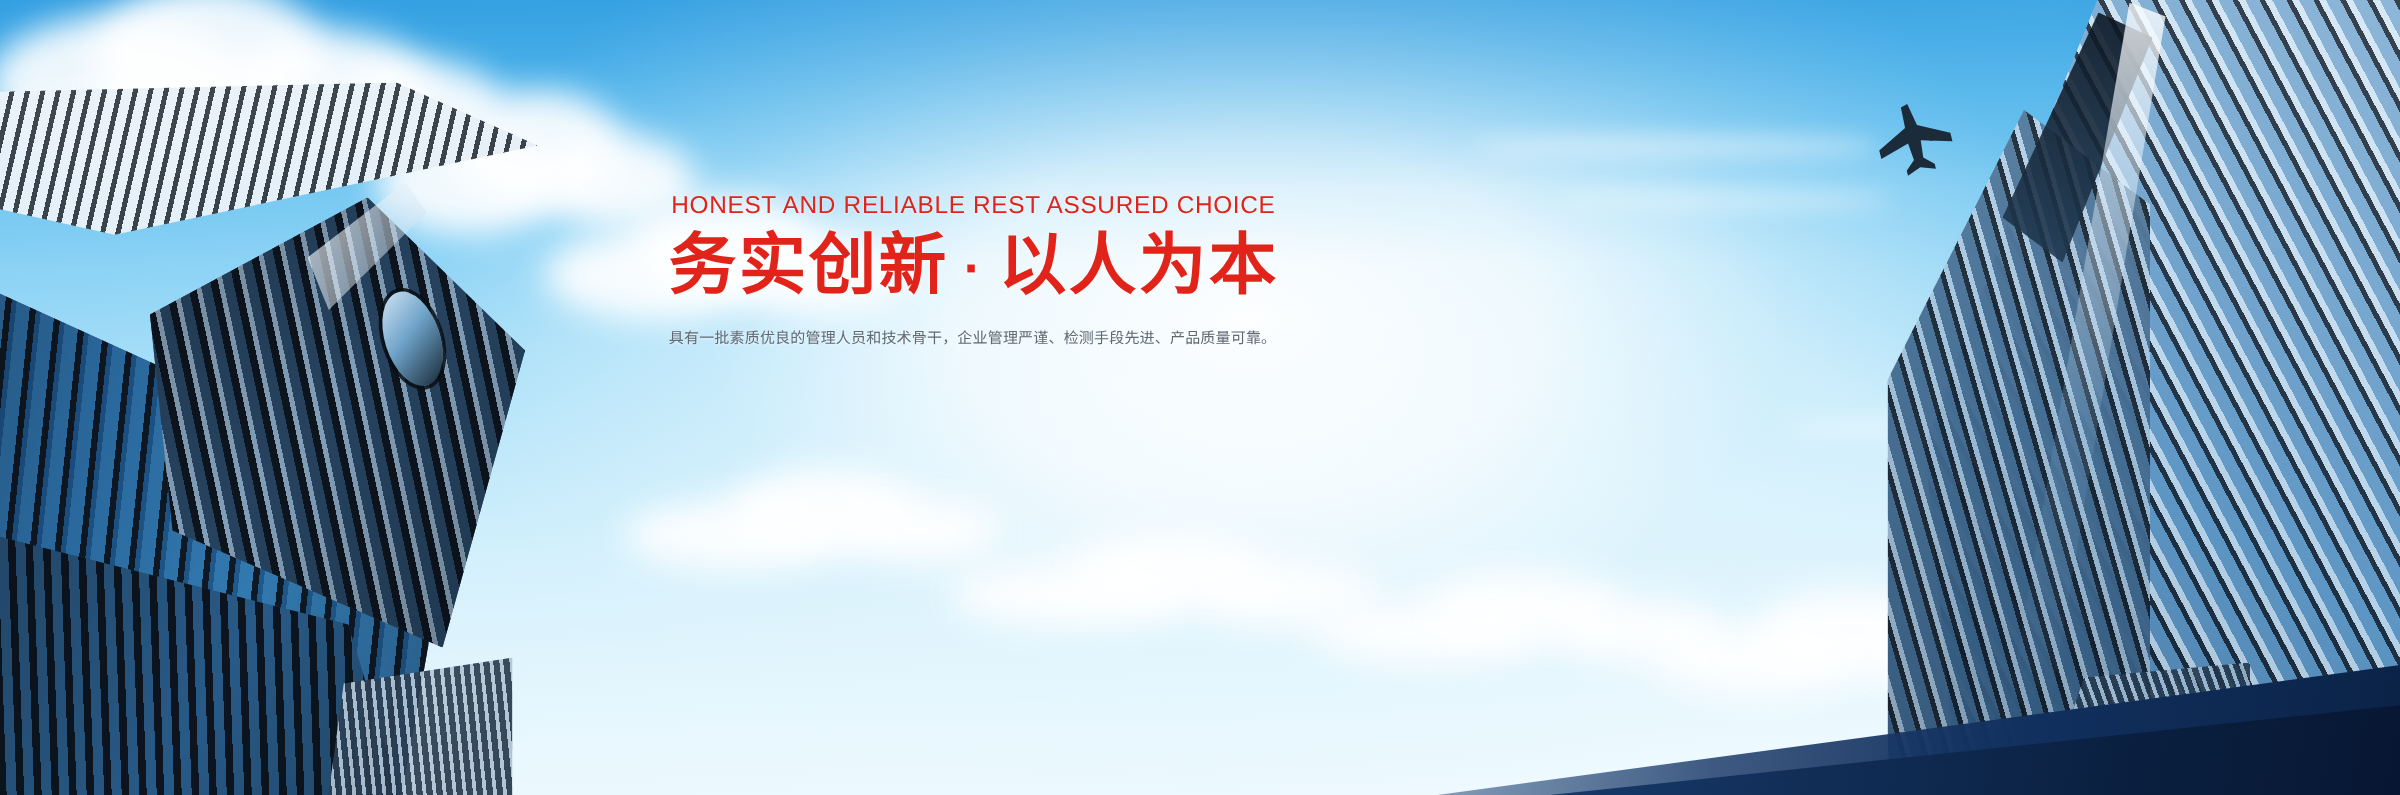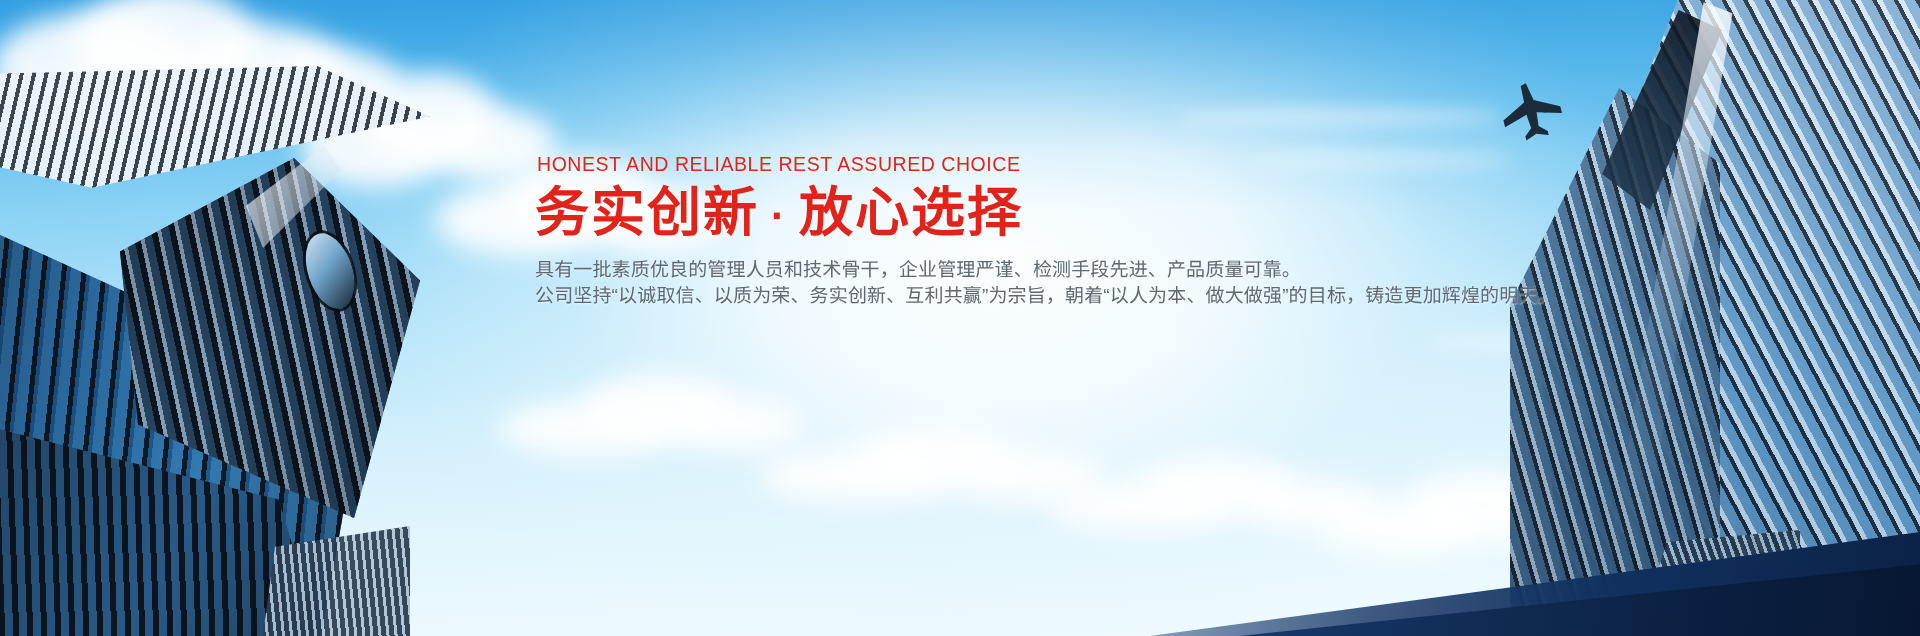--- a/index.html
+++ b/index.html
@@ -299,21 +299,21 @@
     margin:0 0 16px 0;
     text-shadow:0 2px 5px rgba(255,255,255,.5);
   }
   .headline .dot{
     font-size:42px;
     vertical-align:middle;
     padding:0 12px;
   }
   .desc{
     color:#5e6973;
-    font-size:19px;
+    font-size:12px;
     line-height:26px;
     letter-spacing:.15px;
     white-space:nowrap;
     text-shadow:0 1px 2px rgba(255,255,255,.7);
   }
   .desc p{ margin:0; }
 </style>
 </head>
 <body>
 
@@ -410,23 +410,22 @@
   </div>
 
   <div class="horizon"></div>
   <div class="horizon2"></div>
 
   <div class="copy">
 
     <div class="eng">HONEST AND RELIABLE  REST ASSURED CHOICE</div>
 
     <div class="headline">
-      <span>务实创新</span><span class="dot">·</span><span>放心选择</span>
+      <span>务实创新</span><span class="dot">·</span><span>以人为本</span>
     </div>
 
     <div class="desc">
       <p>具有一批素质优良的管理人员和技术骨干，企业管理严谨、检测手段先进、产品质量可靠。</p>
-      <p>公司坚持“以诚取信、以质为荣、务实创新、互利共赢”为宗旨，朝着“以人为本、做大做强”的目标，铸造更加辉煌的明天。</p>
     </div>
 
   </div>
 
 </div>
 
 </body></html>

